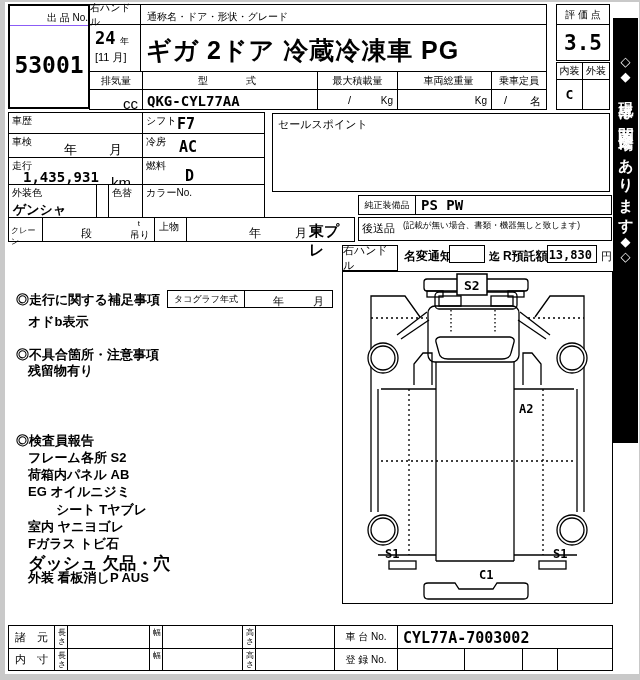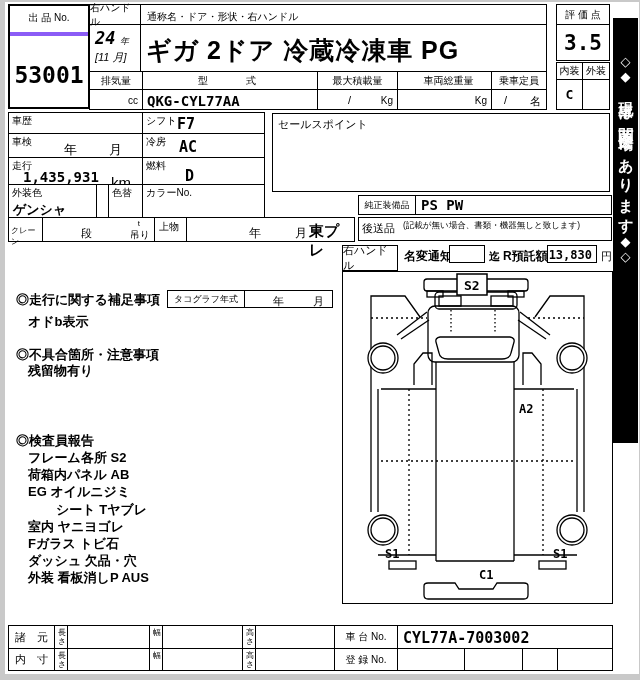--- a/index.html
+++ b/index.html
@@ -21,54 +21,54 @@
                    letter-spacing:3px; margin:5px 0 6px 0; font-weight:bold; }
   svg text { font-family:"DejaVu Sans Mono", monospace; font-weight:bold; }
 </style>
 </head>
 <body>
 
 <div id="page">
   <div id="sheet"></div>
 
   <div class="c" style="left:8px;top:4px;width:82px;height:105px;border-width:2px;">
-    <div style="border-bottom:4px solid #8b5cf6;height:30px;text-align:center;font-size:10px;padding-top:5px;">出 品 No.</div>
+    <div style="border-bottom:1px solid #8b5cf6;height:20px;text-align:right;font-size:10px;padding-top:5px;">出 品 No.</div>
     <div class="mv ctr" style="height:78px;font-size:23px;">53001</div>
   </div>
 
   <div class="c" style="left:89px;top:4px;width:52px;height:68px;">
     <div class="ctr" style="border-bottom:1px solid #000;height:20px;font-size:10px;">右ハンドル</div>
-    <div style="padding:3px 2px 0 5px;font-style:italic;">
+    <div style="padding:3px 2px 0 5px;">
       <span class="mv" style="font-size:17px;">24</span>
       <span style="font-size:9px;">年</span>
       <div style="font-size:11px;margin-top:2px;">[11 月]</div>
     </div>
   </div>
 
   <div class="c" style="left:140px;top:4px;width:407px;height:68px;">
-    <div style="border-bottom:1px solid #000;height:20px;font-size:10px;padding:5px 0 0 6px;">通称名・ドア・形状・右ハンドル</div>
+    <div style="border-bottom:1px solid #000;height:20px;font-size:10px;padding:5px 0 0 6px;">通称名・ドア・形状・グレード</div>
     <div class="jp" style="font-size:25px;padding:9px 0 0 5px;letter-spacing:1px;white-space:nowrap;">ギガ 2ドア 冷蔵冷凍車 PG</div>
   </div>
 
   <div class="c ctr" style="left:556px;top:4px;width:54px;height:21px;font-size:10px;">評 価 点</div>
   <div class="c mv ctr" style="left:556px;top:24px;width:54px;height:37px;font-size:21px;">3.5</div>
 
   <div class="c" style="left:556px;top:62px;width:54px;height:48px;">
     <div style="display:flex;height:17px;border-bottom:1px solid #000;">
       <div class="ctr" style="width:50%;border-right:1px solid #000;font-size:10px;">内装</div>
       <div class="ctr" style="width:50%;font-size:10px;">外装</div>
     </div>
     <div style="display:flex;height:29px;">
       <div class="ctr mv" style="width:50%;border-right:1px solid #000;font-size:13px;">C</div>
       <div class="ctr mv" style="width:50%;font-size:13px;"></div>
     </div>
   </div>
 
   <div class="c ctr" style="left:89px;top:71px;width:54px;height:19px;font-size:10px;">排気量</div>
-  <div class="c" style="left:89px;top:89px;width:54px;height:21px;font-size:10px;text-align:right;padding:5px 4px 0 0;">cc</div>
+  <div class="c" style="left:89px;top:89px;width:54px;height:21px;font-size:15px;text-align:right;padding:5px 4px 0 0;">cc</div>
 
   <div class="c ctr" style="left:142px;top:71px;width:176px;height:19px;font-size:10px;letter-spacing:6px;">型　　式</div>
   <div class="c mv" style="left:142px;top:89px;width:176px;height:21px;font-size:14px;padding:3px 0 0 4px;">QKG-CYL77AA</div>
 
   <div class="c ctr" style="left:317px;top:71px;width:81px;height:19px;font-size:10px;">最大積載量</div>
   <div class="c" style="left:317px;top:89px;width:81px;height:21px;">
     <span class="nb" style="left:30px;top:4px;font-size:11px;">/</span>
     <span class="nb" style="right:4px;top:5px;font-size:10px;">Kg</span>
   </div>
 
@@ -173,21 +173,21 @@
   <div class="nb jp" style="left:28px;top:362px;font-size:13px;">残留物有り</div>
 
   <div class="nb" style="left:16px;top:432px;font-size:13px;font-weight:bold;">◎検査員報告</div>
   <div class="nb" style="left:28px;top:449px;width:290px;">
     <div class="jp" style="font-size:13px;height:17.2px;">フレーム各所 S2</div>
     <div class="jp" style="font-size:13px;height:17.2px;">荷箱内パネル AB</div>
     <div class="jp" style="font-size:13px;height:17.2px;">EG オイルニジミ</div>
     <div class="jp" style="font-size:13px;height:17.2px;margin-left:28px;">シート Tヤブレ</div>
     <div class="jp" style="font-size:13px;height:17.2px;">室内 ヤニヨゴレ</div>
     <div class="jp" style="font-size:13px;height:17.2px;">Fガラス トビ石</div>
-    <div class="jp" style="font-size:13px;height:17.2px;">ダッシュ 欠品・穴</div>
+    <div class="jp" style="font-size:17px;height:17.2px;">ダッシュ 欠品・穴</div>
     <div class="jp" style="font-size:13px;height:17.2px;">外装 看板消しP AUS</div>
   </div>
 
   <div class="c" style="left:342px;top:271px;width:271px;height:333px;">
     <svg width="269" height="331" viewBox="0 0 269 331">
       <g fill="none" stroke="#000" stroke-width="1.3">
 
         <rect x="81" y="7" width="104" height="12" rx="3"></rect>
         <rect x="84" y="19" width="16" height="6"></rect>
         <rect x="165" y="19" width="16" height="6"></rect>

